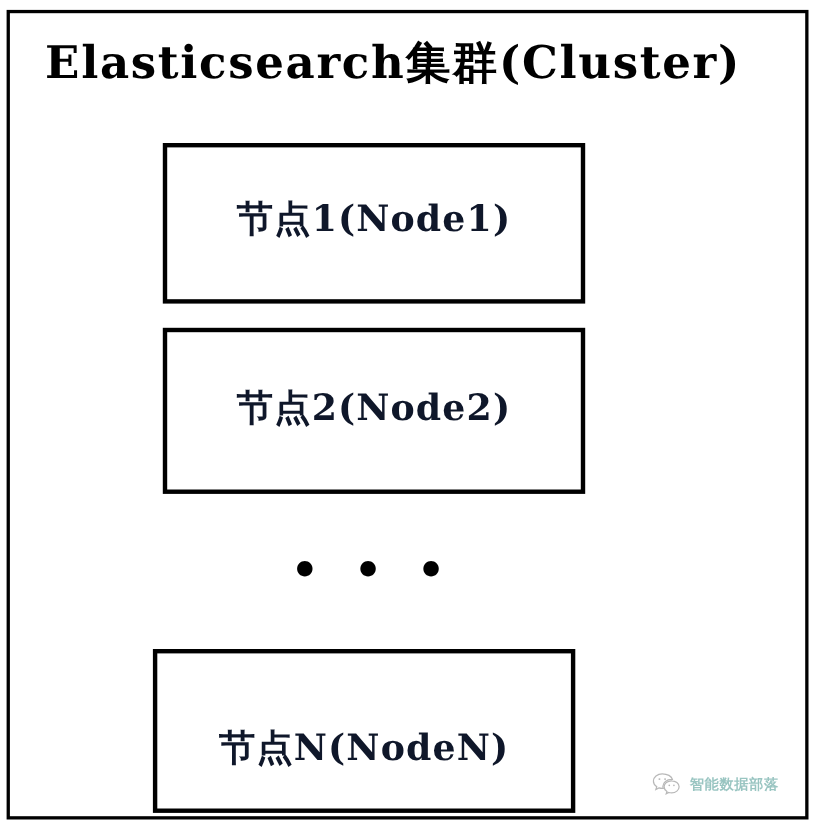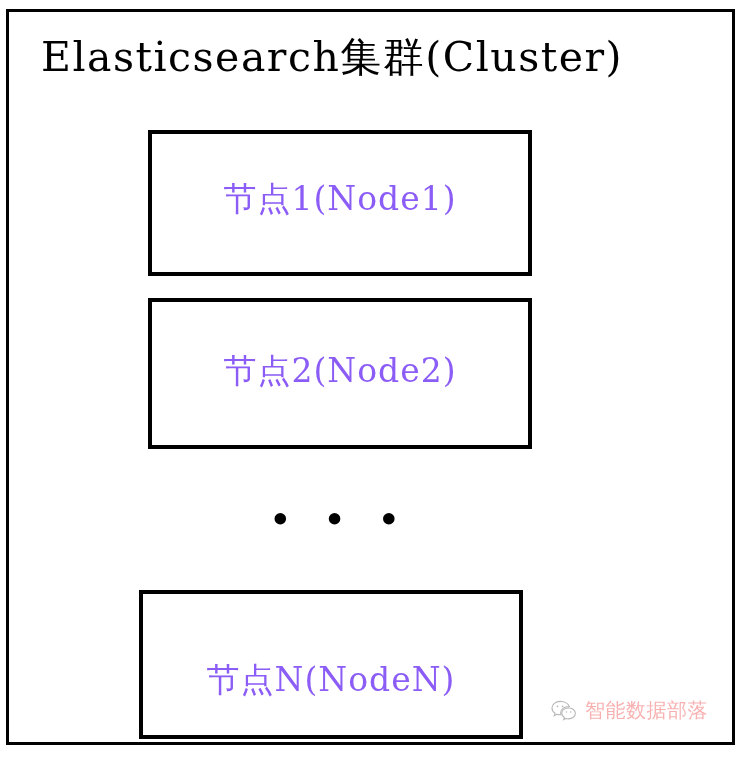--- a/index.html
+++ b/index.html
@@ -10,20 +10,21 @@
   }
   body {
     font-family: "DejaVu Serif", serif;
   }
   .canvas {
     position: relative;
     width: 746px;
     height: 757px;
     background: #ffffff;
     overflow: hidden;
+    font-weight: bold;
   }
   
   .cluster-box {
     position: absolute;
     left: 6px;
     top: 9px;
     width: 729px;
     height: 736px;
     border: 3px solid #000000;
     box-sizing: border-box;
@@ -45,21 +46,21 @@
     border: 4px solid #000000;
     box-sizing: border-box;
     background: #ffffff;
     display: flex;
     align-items: center;
     justify-content: center;
   }
   .node-label {
     font-family: "DejaVu Serif", serif;
     font-size: 33px;
-    color: #8b5cf6;
+    color: #0f172a;
     letter-spacing: 1px;
     white-space: nowrap;
   }
   #node-1 {
     left: 139px;
     top: 118px;
     width: 384px;
     height: 146px;
   }
   #node-1 .node-label { transform: translateY(-4px); }
@@ -101,22 +102,22 @@
     gap: 8px;
     opacity: 0.42;
   }
   .wechat-icon {
     width: 26px;
     height: 22px;
     display: block;
   }
   .watermark-text {
     font-family: "DejaVu Sans", sans-serif;
-    font-size: 20px;
-    color: #ef4444;
+    font-size: 13px;
+    color: #0f766e;
     letter-spacing: 0.5px;
     white-space: nowrap;
   }
 </style>
 </head>
 <body>
 
 <div class="canvas">
 
   <div class="cluster-box">

